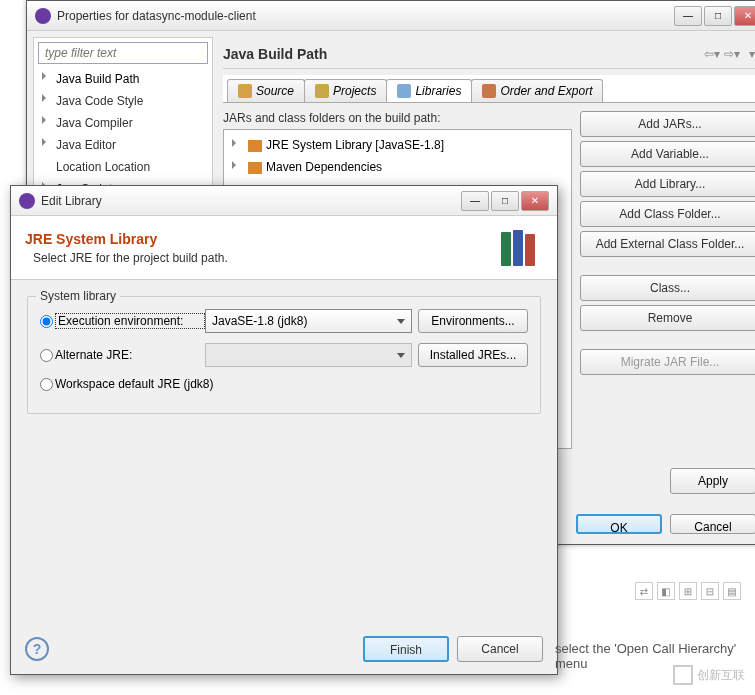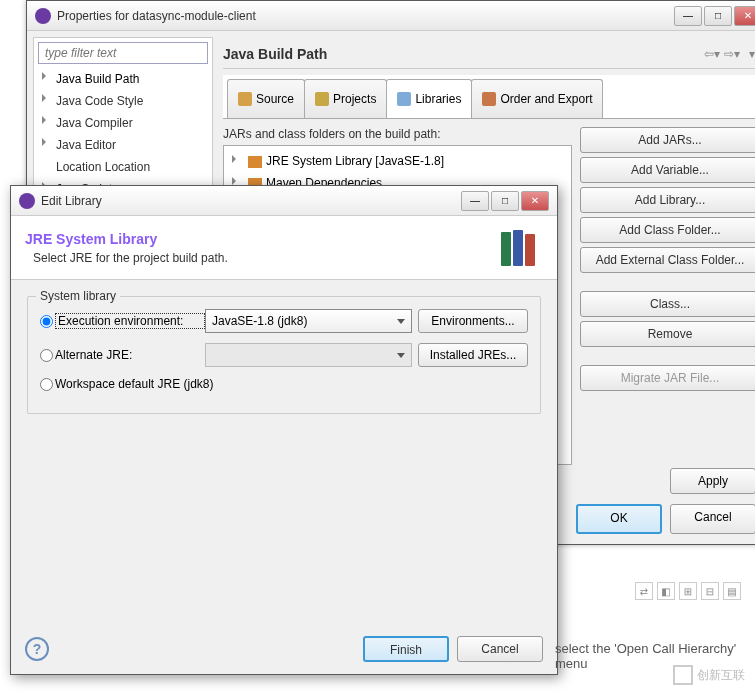--- a/index.html
+++ b/index.html
@@ -22,21 +22,21 @@
 .tree-item.selected { background: #fff; color: #000; }
 .tree-item .arrow { position: absolute; left: 4px; top: 4px; width: 0; height: 0; border-left: 4px solid #888; border-top: 4px solid transparent; border-bottom: 4px solid transparent; }
 
 .content { flex: 1; padding: 8px 10px; display: flex; flex-direction: column; }
 .content-header { display: flex; align-items: center; height: 30px; border-bottom: 1px solid #ccc; margin-bottom: 6px; }
 .content-title { flex: 1; font-size: 14px; font-weight: bold; color: #333; }
 .nav-arrows { display: flex; gap: 4px; color: #888; }
 .nav-arrow { width: 16px; text-align: center; }
 
 .tabs-row { display: flex; border-bottom: 1px solid #aaa; background: #fff; padding-top: 4px; padding-left: 4px; }
-.tab { padding: 12px 10px; border: 1px solid #aaa; border-bottom: none; margin-right: -1px; background: linear-gradient(#f8f8f8,#e8e8e8); display: flex; align-items: center; gap: 4px; border-radius: 3px 3px 0 0; }
+.tab { padding: 4px 10px; border: 1px solid #aaa; border-bottom: none; margin-right: -1px; background: linear-gradient(#f8f8f8,#e8e8e8); display: flex; align-items: center; gap: 4px; border-radius: 3px 3px 0 0; font-style: italic; }
 .tab.active { background: #fff; position: relative; z-index: 2; }
 .tab-icon { width: 14px; height: 14px; display: inline-block; }
 .tab-icon.src { background: #d4a048; border-radius: 2px; }
 .tab-icon.proj { background: #c8a844; border-radius: 2px; }
 .tab-icon.lib { background: #7eabd8; border-radius: 2px; }
 .tab-icon.ord { background: #c87848; border-radius: 2px; }
 
 .build-area { flex: 1; display: flex; gap: 8px; padding: 8px 0; }
 .jar-list-area { flex: 1; }
 .jar-label { margin-bottom: 4px; color: #333; }
@@ -44,30 +44,30 @@
 .jar-item { padding: 2px 4px 2px 20px; position: relative; line-height: 18px; }
 .jar-item .arrow { position: absolute; left: 4px; top: 5px; width: 0; height: 0; border-left: 4px solid #888; border-top: 4px solid transparent; border-bottom: 4px solid transparent; }
 .jar-item .jar-icon { display: inline-block; width: 14px; height: 12px; background: #d88830; margin-right: 4px; vertical-align: middle; }
 
 .button-col { width: 180px; display: flex; flex-direction: column; gap: 4px; }
 .btn { height: 26px; background: linear-gradient(#fdfdfd,#e8e8e8); border: 1px solid #999; border-radius: 3px; text-align: center; line-height: 24px; color: #333; }
 .btn.disabled { color: #999; }
 .btn-gap { height: 10px; }
 
 .bottom-buttons { position: absolute; bottom: 10px; right: 14px; display: flex; gap: 8px; }
-.bottom-btn { width: 86px; height: 30px; background: linear-gradient(#fdfdfd,#e8e8e8); border: 1px solid #999; border-radius: 3px; text-align: center; line-height: 24px; margin-top: 7px; }
+.bottom-btn { width: 86px; height: 20px; background: linear-gradient(#fdfdfd,#e8e8e8); border: 1px solid #999; border-radius: 3px; text-align: center; line-height: 24px; margin-top: 7px; }
 .bottom-btn.ok { border: 2px solid #3898d8; background: linear-gradient(#eaf4fc,#d0e8f8); }
 .apply-btn { position: absolute; bottom: 50px; right: 14px; width: 86px; height: 26px; background: linear-gradient(#fdfdfd,#e8e8e8); border: 1px solid #999; border-radius: 3px; text-align: center; line-height: 24px; }
 
 
 .modal { position: absolute; top: 185px; left: 10px; width: 548px; height: 490px; background: #f0f0f0; border: 1px solid #5a5a5a; box-shadow: 3px 3px 12px rgba(0,0,0,0.4); }
 .modal .titlebar { background: linear-gradient(#fff,#ececec); }
 .modal-header { background: #fff; padding: 10px 14px; border-bottom: 1px solid #ccc; display: flex; align-items: center; height: 64px; }
 .modal-header-text { flex: 1; }
-.modal-title { font-size: 14px; font-weight: bold; color: #8b5cf6; margin-bottom: 4px; }
+.modal-title { font-size: 14px; font-weight: bold; color: #c2410c; margin-bottom: 4px; }
 .modal-desc { color: #333; padding-left: 8px; }
 .modal-icon { width: 48px; height: 48px; }
 .modal-icon svg { width: 48px; height: 48px; }
 
 .modal-body { padding: 16px; }
 .group-box { border: 1px solid #ccc; border-radius: 2px; padding: 12px; position: relative; }
 .group-label { position: absolute; top: -8px; left: 8px; background: #f0f0f0; padding: 0 4px; color: #333; }
 .radio-row { display: flex; align-items: center; margin-bottom: 10px; }
 .radio-row input[type=radio] { margin-right: 2px; }
 .radio-label { width: 150px; }

